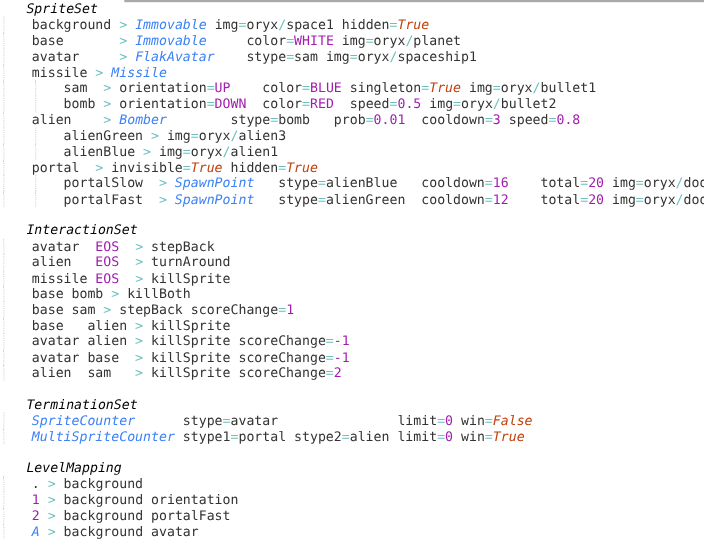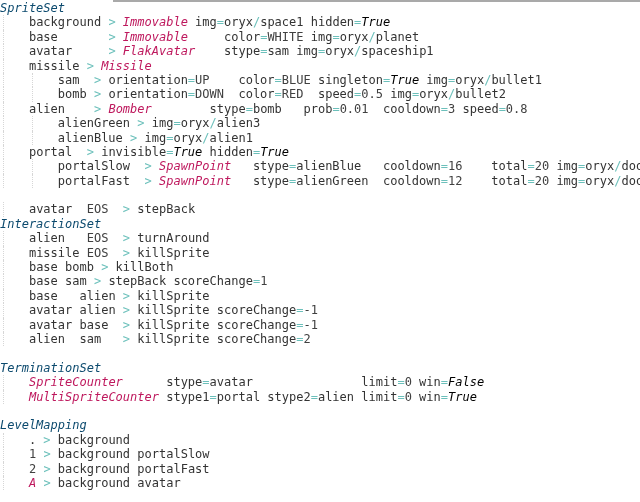--- a/index.html
+++ b/index.html
@@ -7,25 +7,25 @@
   .topbar { position: absolute; left: 113px; top: 0; width: 527px; height: 2px; background: #a9a9a9; }
   .editor {
     position: absolute; left: 0; top: 1px; width: 640px;
     font-family: "DejaVu Sans Mono", monospace;
     font-size: 12px; line-height: 14.4px; color: #333333;
   }
   .line { position: relative; height: 14.4px; white-space: pre; }
   .guide { position: absolute; top: 0; bottom: 0; width: 0; border-left: 1px dotted #d6d6d6; }
   .g0 { left: 3px; }
   .g1 { left: 32px; }
-  .t-sect { color: #0c4a6e; font-style: italic; }
-  .t-class { color: #be185d; font-style: italic; }
+  .t-sect { color: #000000; font-style: italic; padding-left: 24px; }
+  .t-class { color: #3b82f6; font-style: italic; }
   .t-op { color: #6cc0bb; }
-  .t-num { color: #404040; }
-  .t-bool { color: #000000; font-style: italic; margin-top: 47px; }
+  .t-num { color: #a21caf; }
+  .t-bool { color: #c2410c; font-style: italic; margin-top: 47px; }
   .t-plain { color: #333333; }
 </style>
 </head>
 <body>
 
 <div class="topbar"></div>
 <div class="editor" id="editor">
     <div class="line"><span class="t-sect">SpriteSet</span></div>
     <div class="line"><span class="guide g0"></span><span class="t-plain">    </span><span class="t-plain">background </span><span class="t-op">&gt;</span><span class="t-plain"> </span><span class="t-class">Immovable</span><span class="t-plain"> img</span><span class="t-op">=</span><span class="t-plain">oryx</span><span class="t-op">/</span><span class="t-plain">space1 hidden</span><span class="t-op">=</span><span class="t-bool">True</span></div>
     <div class="line"><span class="guide g0"></span><span class="t-plain">    </span><span class="t-plain">base       </span><span class="t-op">&gt;</span><span class="t-plain"> </span><span class="t-class">Immovable</span><span class="t-plain">     color</span><span class="t-op">=</span><span class="t-num">WHITE</span><span class="t-plain"> img</span><span class="t-op">=</span><span class="t-plain">oryx</span><span class="t-op">/</span><span class="t-plain">planet</span></div>
@@ -33,33 +33,33 @@
     <div class="line"><span class="guide g0"></span><span class="t-plain">    </span><span class="t-plain">missile </span><span class="t-op">&gt;</span><span class="t-plain"> </span><span class="t-class">Missile</span></div>
     <div class="line"><span class="guide g0"></span><span class="guide g1"></span><span class="t-plain">        </span><span class="t-plain">sam  </span><span class="t-op">&gt;</span><span class="t-plain"> orientation</span><span class="t-op">=</span><span class="t-num">UP</span><span class="t-plain">    color</span><span class="t-op">=</span><span class="t-num">BLUE</span><span class="t-plain"> singleton</span><span class="t-op">=</span><span class="t-bool">True</span><span class="t-plain"> img</span><span class="t-op">=</span><span class="t-plain">oryx</span><span class="t-op">/</span><span class="t-plain">bullet1</span></div>
     <div class="line"><span class="guide g0"></span><span class="guide g1"></span><span class="t-plain">        </span><span class="t-plain">bomb </span><span class="t-op">&gt;</span><span class="t-plain"> orientation</span><span class="t-op">=</span><span class="t-num">DOWN</span><span class="t-plain">  color</span><span class="t-op">=</span><span class="t-num">RED</span><span class="t-plain">  speed</span><span class="t-op">=</span><span class="t-num">0.5</span><span class="t-plain"> img</span><span class="t-op">=</span><span class="t-plain">oryx</span><span class="t-op">/</span><span class="t-plain">bullet2</span></div>
     <div class="line"><span class="guide g0"></span><span class="t-plain">    </span><span class="t-plain">alien    </span><span class="t-op">&gt;</span><span class="t-plain"> </span><span class="t-class">Bomber</span><span class="t-plain">        stype</span><span class="t-op">=</span><span class="t-plain">bomb   prob</span><span class="t-op">=</span><span class="t-num">0.01</span><span class="t-plain">  cooldown</span><span class="t-op">=</span><span class="t-num">3</span><span class="t-plain"> speed</span><span class="t-op">=</span><span class="t-num">0.8</span></div>
     <div class="line"><span class="guide g0"></span><span class="guide g1"></span><span class="t-plain">        </span><span class="t-plain">alienGreen </span><span class="t-op">&gt;</span><span class="t-plain"> img</span><span class="t-op">=</span><span class="t-plain">oryx</span><span class="t-op">/</span><span class="t-plain">alien3</span></div>
     <div class="line"><span class="guide g0"></span><span class="guide g1"></span><span class="t-plain">        </span><span class="t-plain">alienBlue </span><span class="t-op">&gt;</span><span class="t-plain"> img</span><span class="t-op">=</span><span class="t-plain">oryx</span><span class="t-op">/</span><span class="t-plain">alien1</span></div>
     <div class="line"><span class="guide g0"></span><span class="t-plain">    </span><span class="t-plain">portal  </span><span class="t-op">&gt;</span><span class="t-plain"> invisible</span><span class="t-op">=</span><span class="t-bool">True</span><span class="t-plain"> hidden</span><span class="t-op">=</span><span class="t-bool">True</span></div>
     <div class="line"><span class="guide g0"></span><span class="guide g1"></span><span class="t-plain">        </span><span class="t-plain">portalSlow  </span><span class="t-op">&gt;</span><span class="t-plain"> </span><span class="t-class">SpawnPoint</span><span class="t-plain">   stype</span><span class="t-op">=</span><span class="t-plain">alienBlue   cooldown</span><span class="t-op">=</span><span class="t-num">16</span><span class="t-plain">    total</span><span class="t-op">=</span><span class="t-num">20</span><span class="t-plain"> img</span><span class="t-op">=</span><span class="t-plain">oryx</span><span class="t-op">/</span><span class="t-plain">door2</span></div>
     <div class="line"><span class="guide g0"></span><span class="guide g1"></span><span class="t-plain">        </span><span class="t-plain">portalFast  </span><span class="t-op">&gt;</span><span class="t-plain"> </span><span class="t-class">SpawnPoint</span><span class="t-plain">   stype</span><span class="t-op">=</span><span class="t-plain">alienGreen  cooldown</span><span class="t-op">=</span><span class="t-num">12</span><span class="t-plain">    total</span><span class="t-op">=</span><span class="t-num">20</span><span class="t-plain"> img</span><span class="t-op">=</span><span class="t-plain">oryx</span><span class="t-op">/</span><span class="t-plain">dooropen1</span></div>
     <div class="line"> </div>
+    <div class="line"><span class="t-sect">InteractionSet</span></div>
     <div class="line"><span class="guide g0"></span><span class="t-plain">    </span><span class="t-plain">avatar  </span><span class="t-num">EOS</span><span class="t-plain">  </span><span class="t-op">&gt;</span><span class="t-plain"> stepBack</span></div>
-    <div class="line"><span class="t-sect">InteractionSet</span></div>
     <div class="line"><span class="guide g0"></span><span class="t-plain">    </span><span class="t-plain">alien   </span><span class="t-num">EOS</span><span class="t-plain">  </span><span class="t-op">&gt;</span><span class="t-plain"> turnAround</span></div>
     <div class="line"><span class="guide g0"></span><span class="t-plain">    </span><span class="t-plain">missile </span><span class="t-num">EOS</span><span class="t-plain">  </span><span class="t-op">&gt;</span><span class="t-plain"> killSprite</span></div>
     <div class="line"><span class="guide g0"></span><span class="t-plain">    </span><span class="t-plain">base bomb </span><span class="t-op">&gt;</span><span class="t-plain"> killBoth</span></div>
     <div class="line"><span class="guide g0"></span><span class="t-plain">    </span><span class="t-plain">base sam </span><span class="t-op">&gt;</span><span class="t-plain"> stepBack scoreChange</span><span class="t-op">=</span><span class="t-num">1</span></div>
     <div class="line"><span class="guide g0"></span><span class="t-plain">    </span><span class="t-plain">base   alien </span><span class="t-op">&gt;</span><span class="t-plain"> killSprite</span></div>
     <div class="line"><span class="guide g0"></span><span class="t-plain">    </span><span class="t-plain">avatar alien </span><span class="t-op">&gt;</span><span class="t-plain"> killSprite scoreChange</span><span class="t-op">=</span><span class="t-num">-1</span></div>
     <div class="line"><span class="guide g0"></span><span class="t-plain">    </span><span class="t-plain">avatar base  </span><span class="t-op">&gt;</span><span class="t-plain"> killSprite scoreChange</span><span class="t-op">=</span><span class="t-num">-1</span></div>
     <div class="line"><span class="guide g0"></span><span class="t-plain">    </span><span class="t-plain">alien  sam   </span><span class="t-op">&gt;</span><span class="t-plain"> killSprite scoreChange</span><span class="t-op">=</span><span class="t-num">2</span></div>
     <div class="line"> </div>
     <div class="line"><span class="t-sect">TerminationSet</span></div>
     <div class="line"><span class="guide g0"></span><span class="t-plain">    </span><span class="t-class">SpriteCounter</span><span class="t-plain">      stype</span><span class="t-op">=</span><span class="t-plain">avatar               limit</span><span class="t-op">=</span><span class="t-num">0</span><span class="t-plain"> win</span><span class="t-op">=</span><span class="t-bool">False</span></div>
     <div class="line"><span class="guide g0"></span><span class="t-plain">    </span><span class="t-class">MultiSpriteCounter</span><span class="t-plain"> stype1</span><span class="t-op">=</span><span class="t-plain">portal stype2</span><span class="t-op">=</span><span class="t-plain">alien limit</span><span class="t-op">=</span><span class="t-num">0</span><span class="t-plain"> win</span><span class="t-op">=</span><span class="t-bool">True</span></div>
     <div class="line"> </div>
     <div class="line"><span class="t-sect">LevelMapping</span></div>
     <div class="line"><span class="guide g0"></span><span class="t-plain">    </span><span class="t-plain">. </span><span class="t-op">&gt;</span><span class="t-plain"> background</span></div>
-    <div class="line"><span class="guide g0"></span><span class="t-plain">    </span><span class="t-num">1</span><span class="t-plain"> </span><span class="t-op">&gt;</span><span class="t-plain"> background portalSlow</span></div>
+    <div class="line"><span class="guide g0"></span><span class="t-plain">    </span><span class="t-num">1</span><span class="t-plain"> </span><span class="t-op">&gt;</span><span class="t-plain"> background orientation</span></div>
     <div class="line"><span class="guide g0"></span><span class="t-plain">    </span><span class="t-num">2</span><span class="t-plain"> </span><span class="t-op">&gt;</span><span class="t-plain"> background portalFast</span></div>
     <div class="line"><span class="guide g0"></span><span class="t-plain">    </span><span class="t-class">A</span><span class="t-plain"> </span><span class="t-op">&gt;</span><span class="t-plain"> background avatar</span></div>
   </div>
 
 </body></html>

